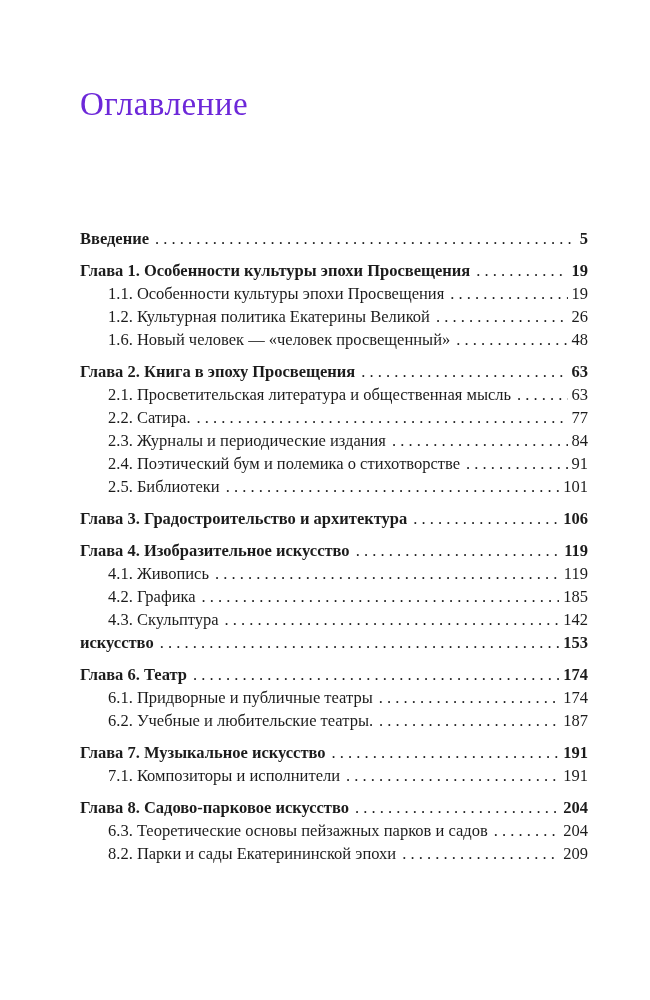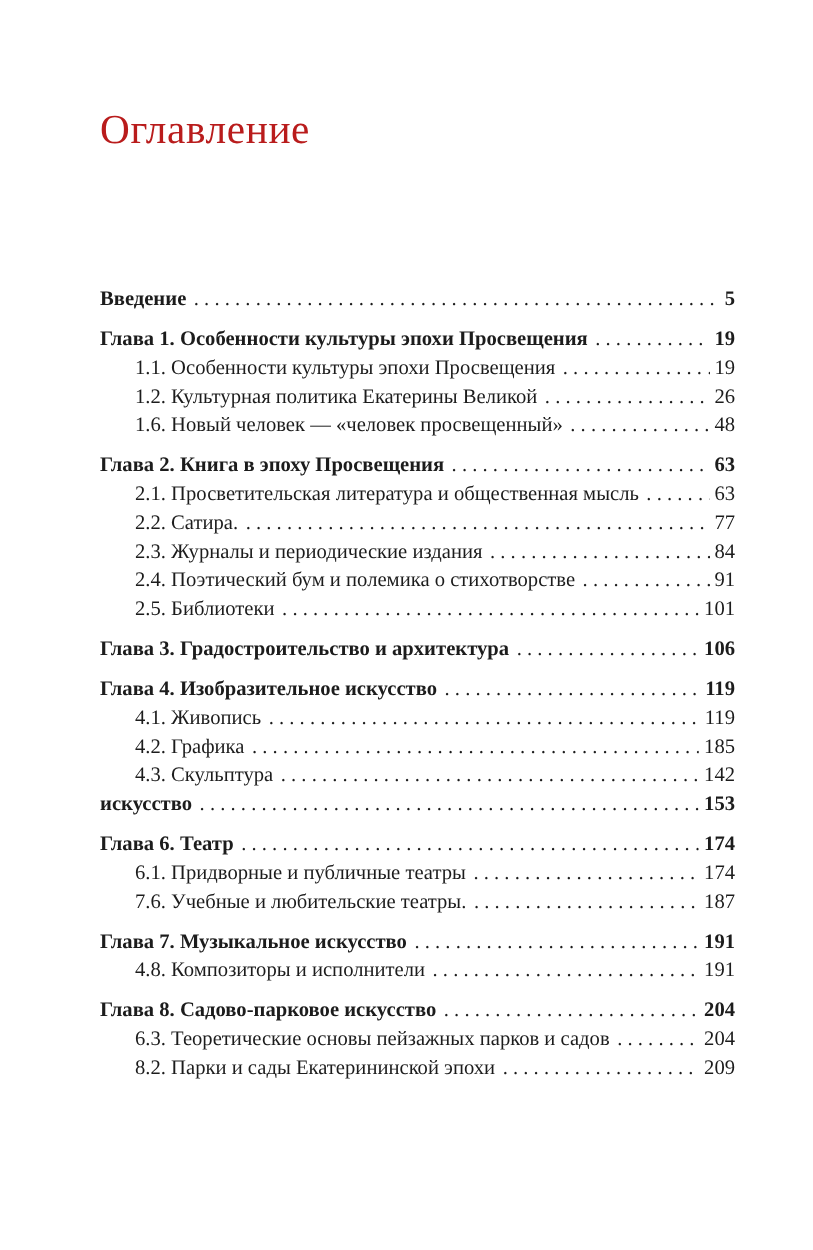--- a/index.html
+++ b/index.html
@@ -16,21 +16,21 @@
     padding: 86px 62px 0 80px;
     font-family: "Liberation Serif", "DejaVu Serif", serif;
     color: #1c1c1c;
     overflow: hidden;
   }
   .toc-title {
     font-size: 33px;
     font-weight: normal;
     letter-spacing: 0.5px;
     margin: 0 0 104px 0;
-    color: #b91c1c;
+    color: #6d28d9;
   }
   .toc-list {
     font-size: 16.5px;
   }
   .toc-row {
     display: flex;
     align-items: center;
     line-height: 23px;
     white-space: nowrap;
   }
@@ -157,31 +157,31 @@
     <span class="toc-label">Глава 6. Театр</span>
     <span class="toc-dots"></span>
     <span class="toc-page">174</span>
   </div>
       <div class="toc-row indent">
     <span class="toc-label">6.1. Придворные и публичные театры</span>
     <span class="toc-dots"></span>
     <span class="toc-page">174</span>
   </div>
       <div class="toc-row indent">
-    <span class="toc-label">7.6. Учебные и любительские театры.</span>
+    <span class="toc-label">6.2. Учебные и любительские театры.</span>
     <span class="toc-dots"></span>
     <span class="toc-page">187</span>
   </div>
       <div class="toc-row bold group-start">
     <span class="toc-label">Глава 7. Музыкальное искусство</span>
     <span class="toc-dots"></span>
     <span class="toc-page">191</span>
   </div>
       <div class="toc-row indent">
-    <span class="toc-label">4.8. Композиторы и исполнители</span>
+    <span class="toc-label">7.1. Композиторы и исполнители</span>
     <span class="toc-dots"></span>
     <span class="toc-page">191</span>
   </div>
       <div class="toc-row bold group-start">
     <span class="toc-label">Глава 8. Садово-парковое искусство</span>
     <span class="toc-dots"></span>
     <span class="toc-page">204</span>
   </div>
       <div class="toc-row indent">
     <span class="toc-label">6.3. Теоретические основы пейзажных парков и садов</span>

